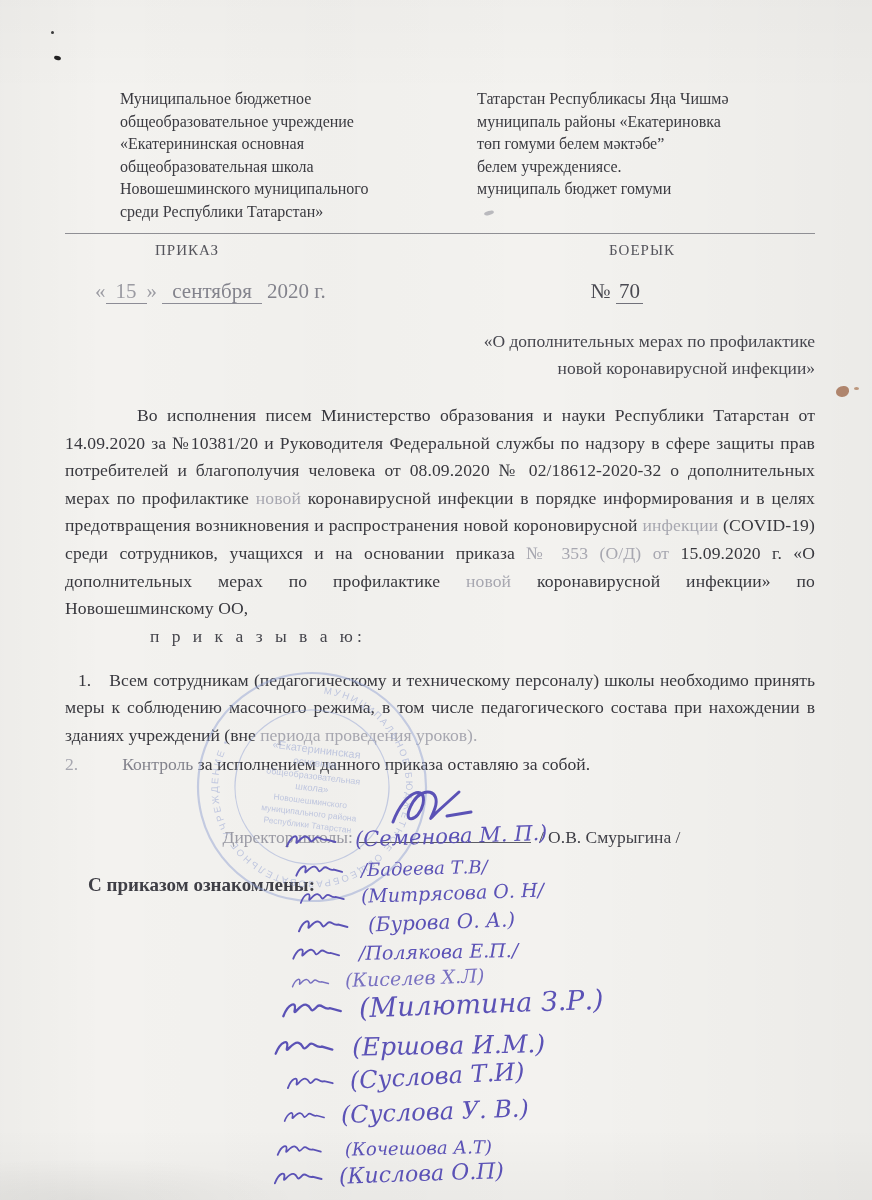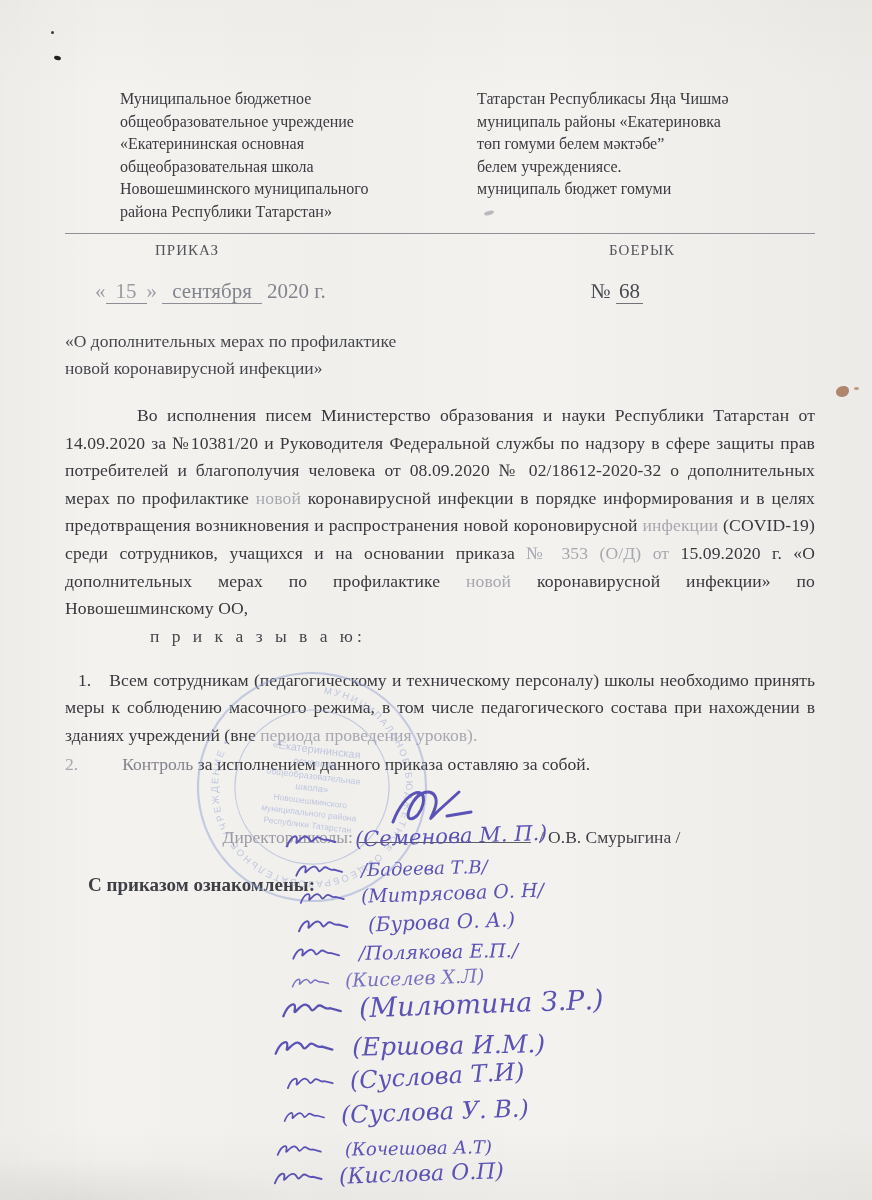--- a/index.html
+++ b/index.html
@@ -27,21 +27,21 @@
   .order-ru{margin-left:90px;}
   .order-tt{margin-left:auto;margin-right:140px;}
   .date-row{display:flex;margin-top:20px;font-size:21px;color:#4a4a52;}
   .date-left{margin-left:30px;}
   .num-right{margin-left:auto;margin-right:172px;}
   .u{border-bottom:1.4px solid #71717a;padding:0 10px;}
   .u-num{border-bottom:1.4px solid #71717a;padding:0 3px;}
   .faint2{color:#9b9ba2;}
   .faint2 .u{border-bottom-color:#8d8d96;}
   
-  .subject{margin-top:24px;text-align:left;font-size:17.5px;line-height:27px;color:#46464e;}
+  .subject{margin-top:24px;text-align:right;font-size:17.5px;line-height:27px;color:#46464e;}
   .body-par{
     margin:20px 0 0 0;width:750px;
     font-size:17.6px;line-height:27.6px;
     text-align:justify;text-indent:72px;
     color:#38383e;letter-spacing:.1px;
   }
   .faint{color:#a7a7b0;}
   .semifaint{color:#83838c;}
   .decree{margin:3px 0 0 85px;font-size:17.5px;letter-spacing:4px;color:#45454c;}
   .item{margin:0;width:750px;font-size:17.6px;line-height:27.6px;text-align:justify;color:#38383e;}
@@ -93,21 +93,21 @@
     </defs>
   </svg>
 
   <div class="hdr">
     <div class="hdr-left">
       <div>Муниципальное бюджетное</div>
       <div>общеобразовательное учреждение</div>
       <div>«Екатерининская основная</div>
       <div>общеобразовательная школа</div>
       <div>Новошешминского муниципального</div>
-      <div>района Республики Татарстан»</div>
+      <div>среди Республики Татарстан»</div>
     </div>
     <div class="hdr-right">
       <div>Татарстан Республикасы Яңа Чишмә</div>
       <div>муниципаль районы «Екатериновка</div>
       <div>төп гомуми белем мәктәбе”</div>
       <div>белем учреждениясе.</div>
       <div>муниципаль бюджет гомуми</div>
     </div>
   </div>
 
@@ -119,21 +119,21 @@
   </div>
 
   <div class="date-row">
     <span class="date-left faint2">
       <span>«</span><span class="u">15</span><span>»</span>
       <span class="u semifaint">сентября</span>
       <span class="semifaint">2020 г.</span>
     </span>
     <span class="num-right">
       <span>№</span>
-      <span class="u-num">68</span>
+      <span class="u-num">70</span>
     </span>
   </div>
 
   <div class="subject">
     <div>«О дополнительных мерах по профилактике</div>
     <div>новой коронавирусной инфекции»</div>
   </div>
 
   <p class="body-par"><span>Во исполнения писем Министерство образования и науки Республики Татарстан от 14.09.2020 за №10381/20 и Руководителя Федеральной службы по надзору в сфере защиты прав потребителей и благополучия человека от 08.09.2020 № 02/18612-2020-32 о дополнительных мерах по профилактике </span><span class="faint">новой</span><span> коронавирусной инфекции в порядке информирования и в целях предотвращения возникновения и распространения новой короновирусной </span><span class="faint">инфекции</span><span> (COVID-19) среди сотрудников, учащихся и на основании приказа </span><span class="faint">№ 353 (О/Д) от</span><span> 15.09.2020 г. «О дополнительных мерах по профилактике </span><span class="faint">новой</span><span> коронавирусной инфекции» по Новошешминскому ОО,</span></p>
 

